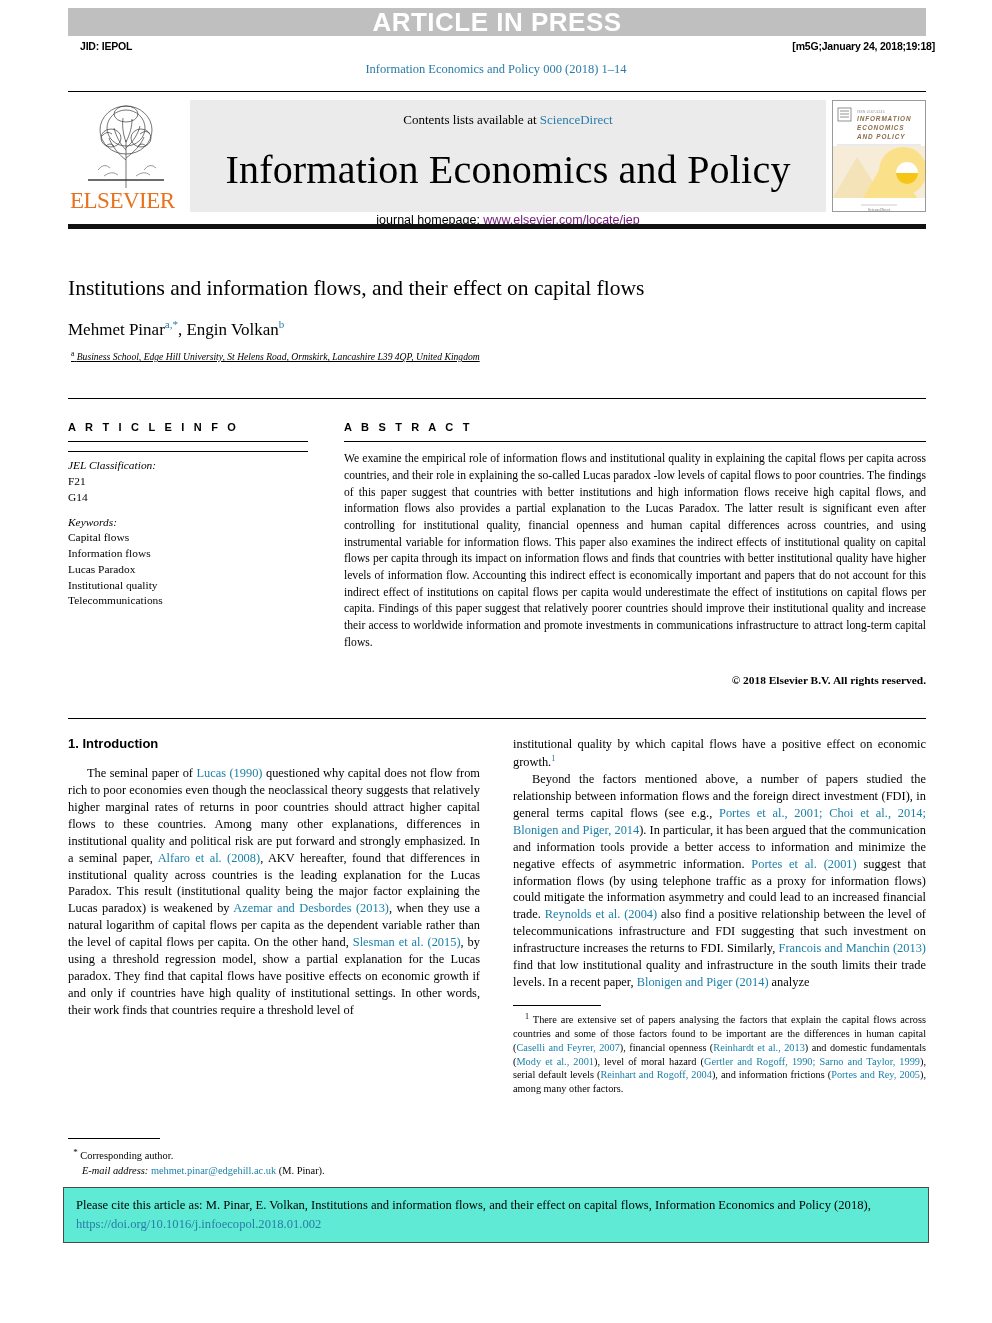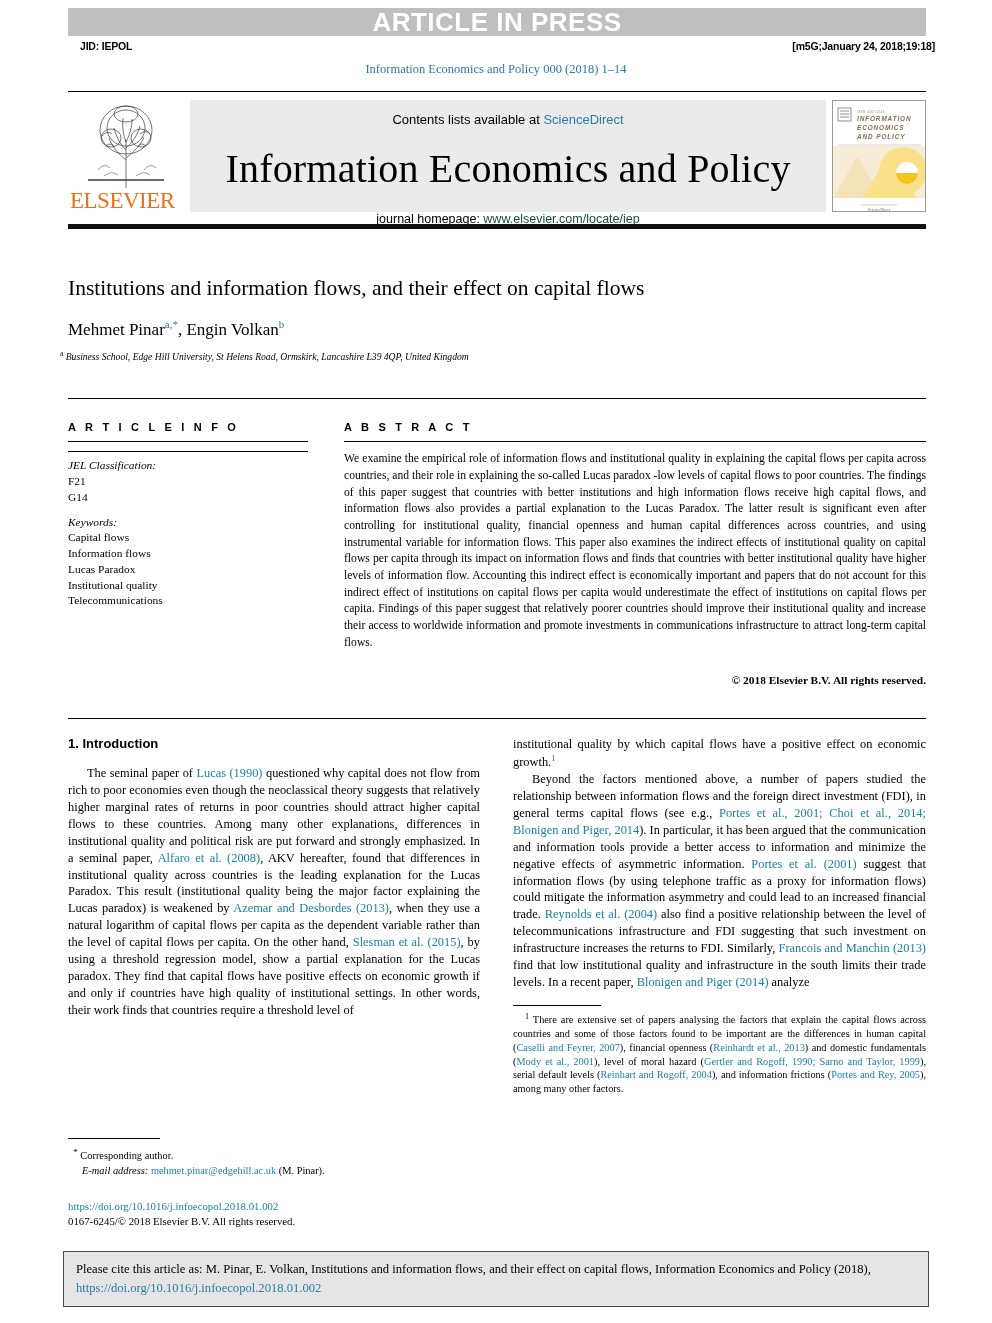--- a/index.html
+++ b/index.html
@@ -89,37 +89,37 @@
   .center-band {
     flex: 1 1 auto;
     background: #ebebeb;
     margin: 4px 6px 8px 6px;
     position: relative;
   }
   .contents-line {
     text-align: center;
     font-size: 13px;
     padding-top: 12px;
-    font-family: Liberation Sans, sans-serif;
+    font-family: Liberation Serif, serif;
   }
   .sd-link { color: #2a7ca8; }
   .journal-title {
     text-align: center;
     font-size: 40px;
     margin-top: 18px;
     font-family: "Liberation Serif", serif;
     letter-spacing: 0.2px;
   }
   .homepage-line {
     text-align: center;
     font-size: 12.5px;
     margin-top: 20px;
     font-family: "Liberation Sans", sans-serif;
   }
-  .homepage-link { color: #14532d; }
+  .homepage-link { color: #701a75; }
 
   .cover-thumb {
     flex: 0 0 94px;
     width: 94px;
     margin: 4px 0 8px 0;
     border: 1px solid #9a9a9a;
     background: #fff;
     position: relative;
     overflow: hidden;
   }
@@ -142,25 +142,26 @@
   .authors {
     position: absolute;
     left: 68px; top: 318px;
     width: 858px;
     font-size: 17px;
   }
   .sup-a { color: #2a7ca8; font-size: 11px; vertical-align: super; }
   .sup-star { color: #2a7ca8; font-size: 11px; vertical-align: super; }
   .affils {
     position: absolute;
-    left: 60px; top: 349px;
+    left: 71px; top: 349px;
     width: 858px;
     font-size: 9.6px;
     font-style: italic;
     line-height: 1.45;
+    text-decoration: underline;
   }
   .affils sup { font-style: normal; font-size: 7.5px; }
 
   .rule-mid {
     position: absolute;
     left: 68px; top: 398px;
     width: 858px; height: 1.4px;
     background: #000;
   }
 
@@ -271,24 +272,24 @@
     position: absolute;
     left: 68px; top: 1199px;
     font-size: 10.8px;
     line-height: 1.42;
   }
   .doi-link { color: #1a7fa8; }
 
   
   .cite-box {
     position: absolute;
-    left: 63px; top: 1251px;
+    left: 63px; top: 1187px;
     width: 866px;
     min-height: 48px;
-    background: #e5e5e5;
+    background: #5eead4;
     border: 1px solid #4a4a4a;
     padding: 8px 12px 8px 12px;
     font-size: 12.6px;
     line-height: 1.5;
     font-family: "Liberation Serif", serif;
   }
   .cite-box .doi-link { color: #2a7ca8; }
 </style>
 </head>
 <body>

